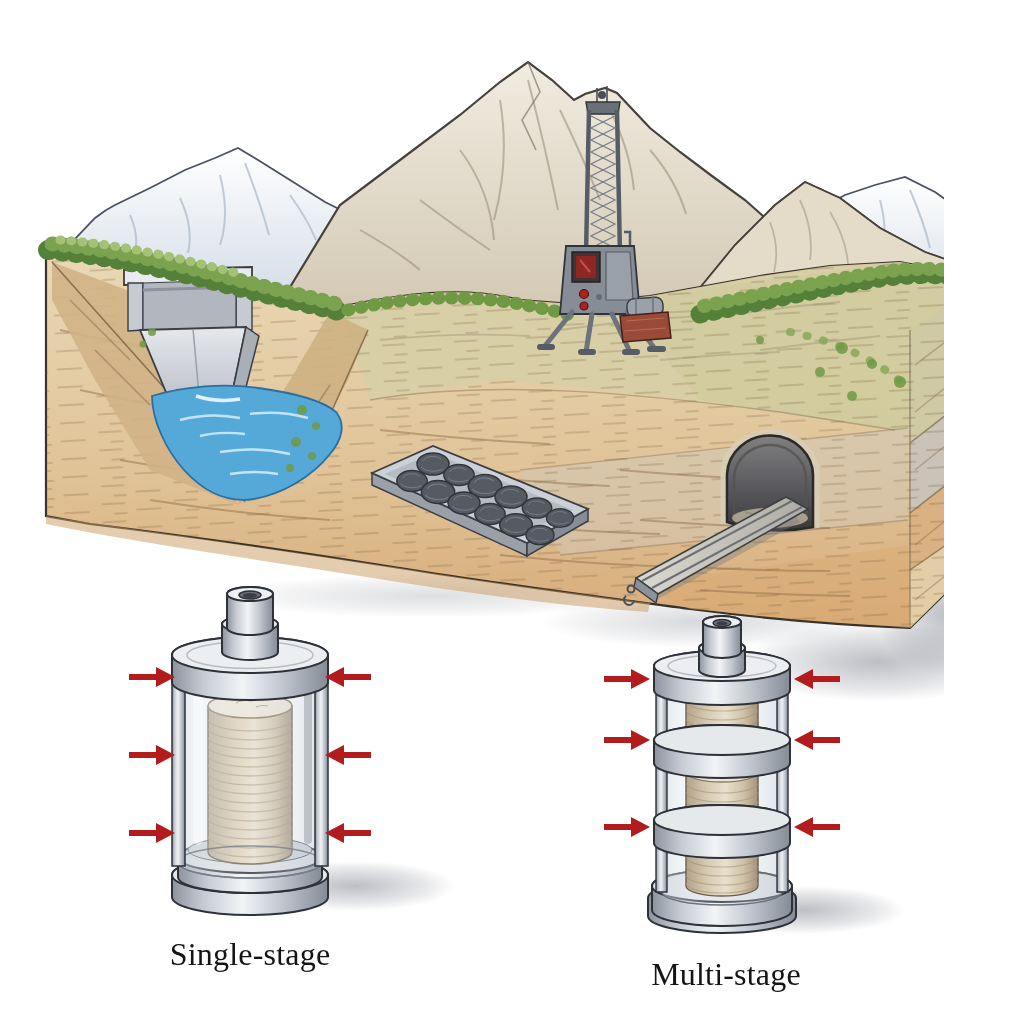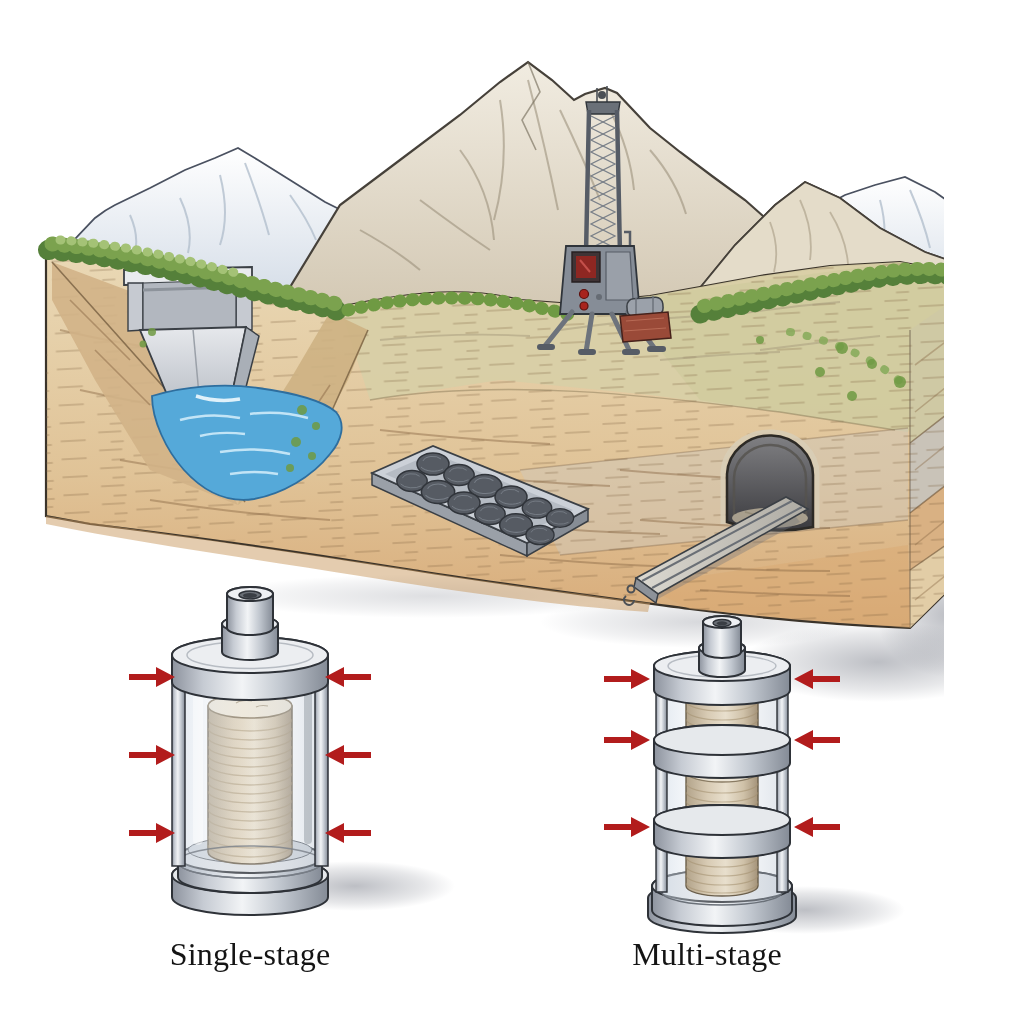--- a/index.html
+++ b/index.html
@@ -2,21 +2,21 @@
 <html style="--background: #ffffff; --arrow-red: #b21c1c; --water-blue: #55a9d9; --vegetation-green: #7ba24e; --rock-tan: #e2c99e; --strata-gray: #cbc4b7; --metal-gray: #c7ccd4; --specimen-beige: #d9cbb3; --label-color: #141414;"><head>
 <meta charset="utf-8">
 <style>
   html,body{margin:0;padding:0;background:#fff;}
   .canvas{position:relative;width:944px;height:1024px;background:var(--background,#fff);overflow:hidden;
           font-family:Liberation Serif, serif;}
   .scene-svg{position:absolute;left:0;top:0;width:1024px;height:1024px;display:block;}
   .caption{position:absolute;top:936px;font-size:32px;font-weight:500;color:var(--label-color,#141414);
            text-align:center;letter-spacing:.2px;}
   .caption.left{left:0;width:500px;}
-  .caption.right{left:457px;width:500px;}
+  .caption.right{left:476px;width:500px;margin-top:20px;}
   .arrow{fill:var(--arrow-red,#b21c1c);}
   .water-fill{fill:var(--water-blue,#55a9d9);}
 </style>
 </head>
 <body>
 
 <div class="canvas">
 <svg class="scene-svg" viewBox="0 0 1024 1024">
   <defs>
     <linearGradient id="metalH" x1="0" y1="0" x2="1" y2="0">

